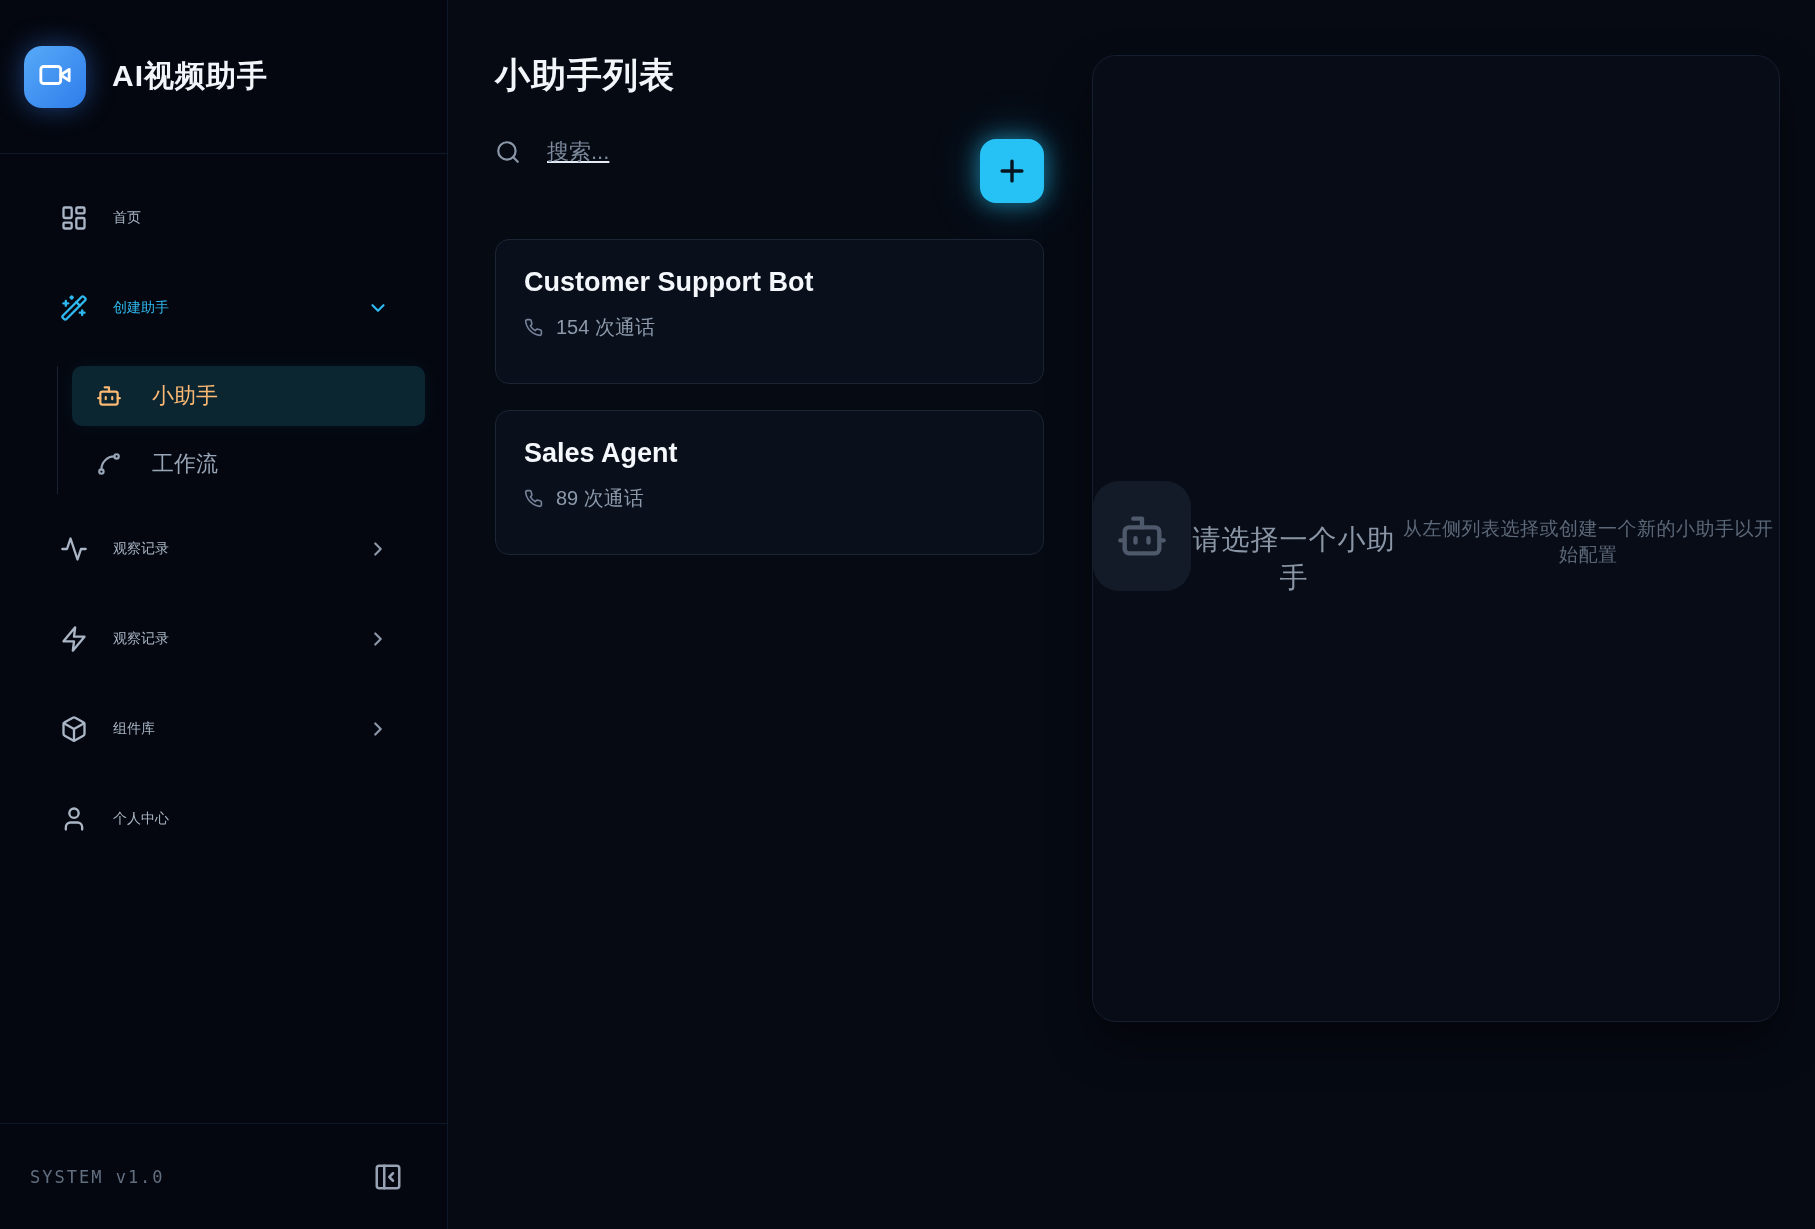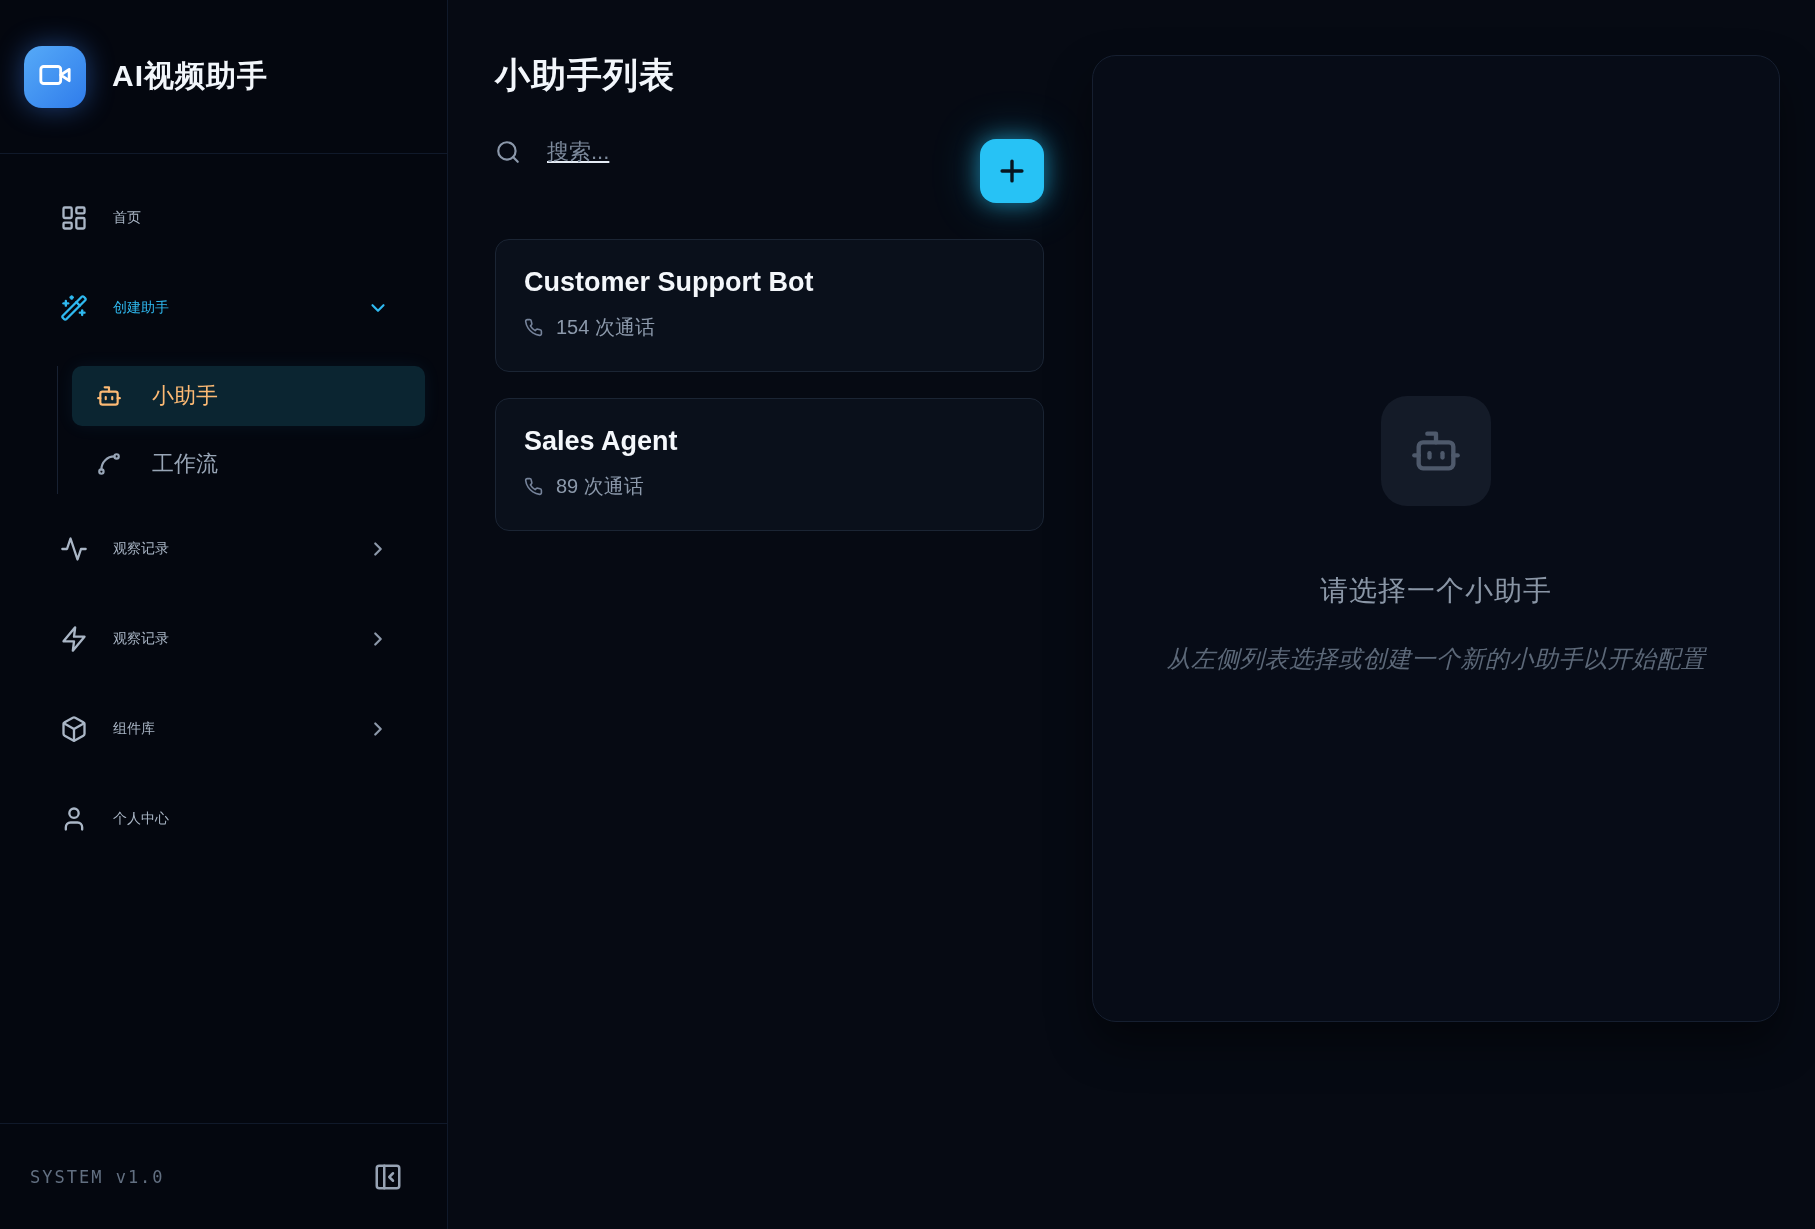--- a/index.html
+++ b/index.html
@@ -116,50 +116,50 @@
     cursor: pointer; flex-shrink: 0; margin-left: 20px;
     box-shadow: 0 0 22px rgba(39, 194, 245, 0.55), 0 0 48px rgba(39, 194, 245, 0.28);
   }
   .add-btn svg { width: 34px; height: 34px; display: block; }
 
   .cards { margin-top: 36px; display: flex; flex-direction: column; gap: 26px; }
   .card {
     border: 1px solid #1b2534;
     background: #0a101b;
     border-radius: 14px;
-    padding: 27px 28px 30px 28px;
+    padding: 27px 28px 42px 28px;
     cursor: pointer;
   }
   .card-title { font-size: 27px; font-weight: 700; color: #f4f7fb; }
   .card-meta { margin-top: 16px; display: flex; align-items: center; gap: 13px; color: #8famo;
     color: #8c99ab; font-size: 20px; }
   .card-meta .phone-icon { width: 19px; height: 19px; color: #76839a; }
   .card-meta .phone-icon svg { width: 19px; height: 19px; display: block; }
 
   
   .detail-panel {
     flex: 1;
     margin: 55px 35px 0 12px;
     height: 967px;
     background: #070c17;
     border: 1px solid #161f30;
     border-radius: 24px;
     box-shadow: 0 22px 45px rgba(0, 0, 0, 0.45);
     display: flex; align-items: center; justify-content: center;
   }
-  .empty-state { display: flex; flex-direction: column; align-items: center; text-align: center; margin-top: -6px; gap: 20px; }
+  .empty-state { display: flex; flex-direction: row; align-items: center; text-align: center; margin-top: -6px; }
   .bot-badge {
     width: 110px; height: 110px; border-radius: 26px;
     background: #141b28;
     display: flex; align-items: center; justify-content: center;
     color: #4e596b;
   }
   .bot-badge svg { width: 52px; height: 52px; display: block; }
   .empty-title { margin-top: 46px; font-size: 28px; font-weight: 500; color: #8a96a6; letter-spacing: 1px; }
-  .empty-subtitle { margin-top: 13px; font-size: 24px; color: #5c6878; letter-spacing: 0.5px; font-style: italic; }
+  .empty-subtitle { margin-top: 13px; font-size: 19px; color: #5c6878; letter-spacing: 0.5px; }
 </style>
 </head>
 <body>
 
 <div class="app">
 
   <aside class="sidebar">
     <div class="sidebar-header">
       <div class="logo">
         <span>

